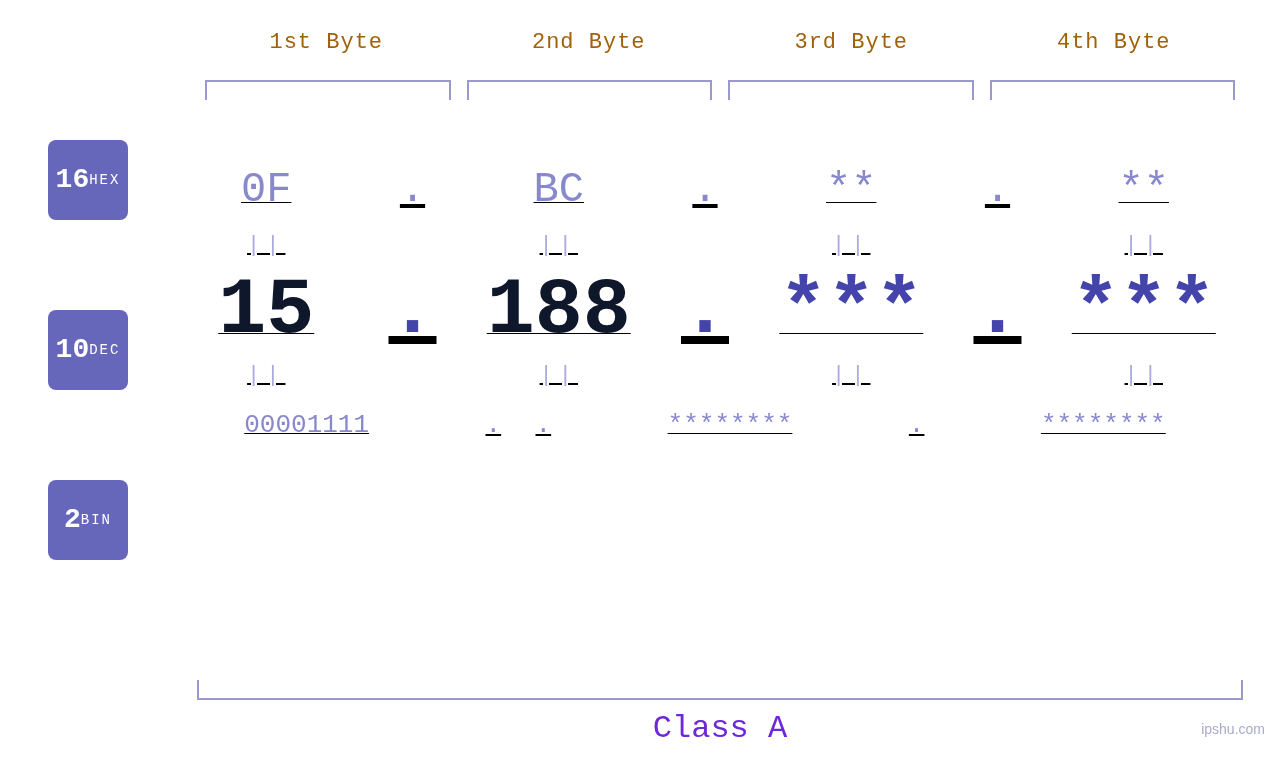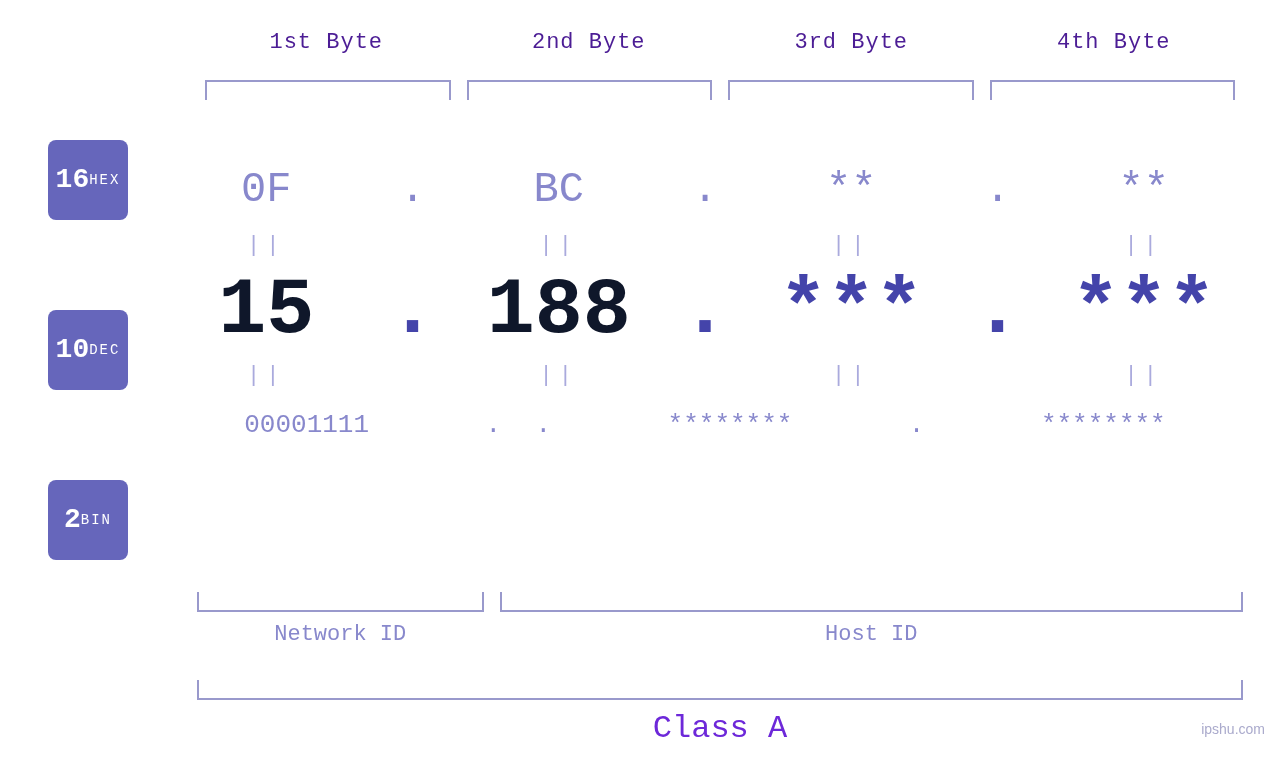--- a/index.html
+++ b/index.html
@@ -29,21 +29,21 @@
       display: flex;
       position: absolute;
       top: 30px;
       left: 195px;
       right: 40px;
     }
 
     .byte-header {
       flex: 1;
       text-align: center;
-      color: #4c1d95;
+      color: #a16207;
       font-size: 22px;
       font-family: 'Courier New', Courier, monospace;
       letter-spacing: 1px;
     }
 
     
     .bracket-top {
       position: absolute;
       top: 80px;
       left: 197px;
@@ -92,20 +92,21 @@
       font-weight: normal;
       letter-spacing: 2px;
     }
 
     
     .rows-area {
       position: absolute;
       top: 110px;
       left: 145px;
       right: 20px;
+      text-decoration: underline;
     }
 
     
     .hex-row {
       display: flex;
       align-items: center;
       height: 80px;
       margin-top: 40px;
     }
 
@@ -389,31 +390,20 @@
         <span class="masked-bin">********</span>
       </div>
       <div class="dot-col bin-dot">.</div>
       <div class="cell">
         <span class="masked-bin">********</span>
       </div>
     </div>
 
   </div>
 
-  <div class="bracket-bottom-area">
-    <div class="bottom-brackets">
-      <div class="bracket-network"></div>
-      <div class="bracket-gap"></div>
-      <div class="bracket-host"></div>
-    </div>
-    <div class="bottom-labels">
-      <div class="network-label">Network ID</div>
-      <div class="host-label-wrap">Host ID</div>
-    </div>
-  </div>
 
   <div class="class-area">
     <div class="class-bracket"></div>
     <div class="class-label">Class A</div>
   </div>
 
   <div class="watermark">ipshu.com</div>
 
 </div>
 

